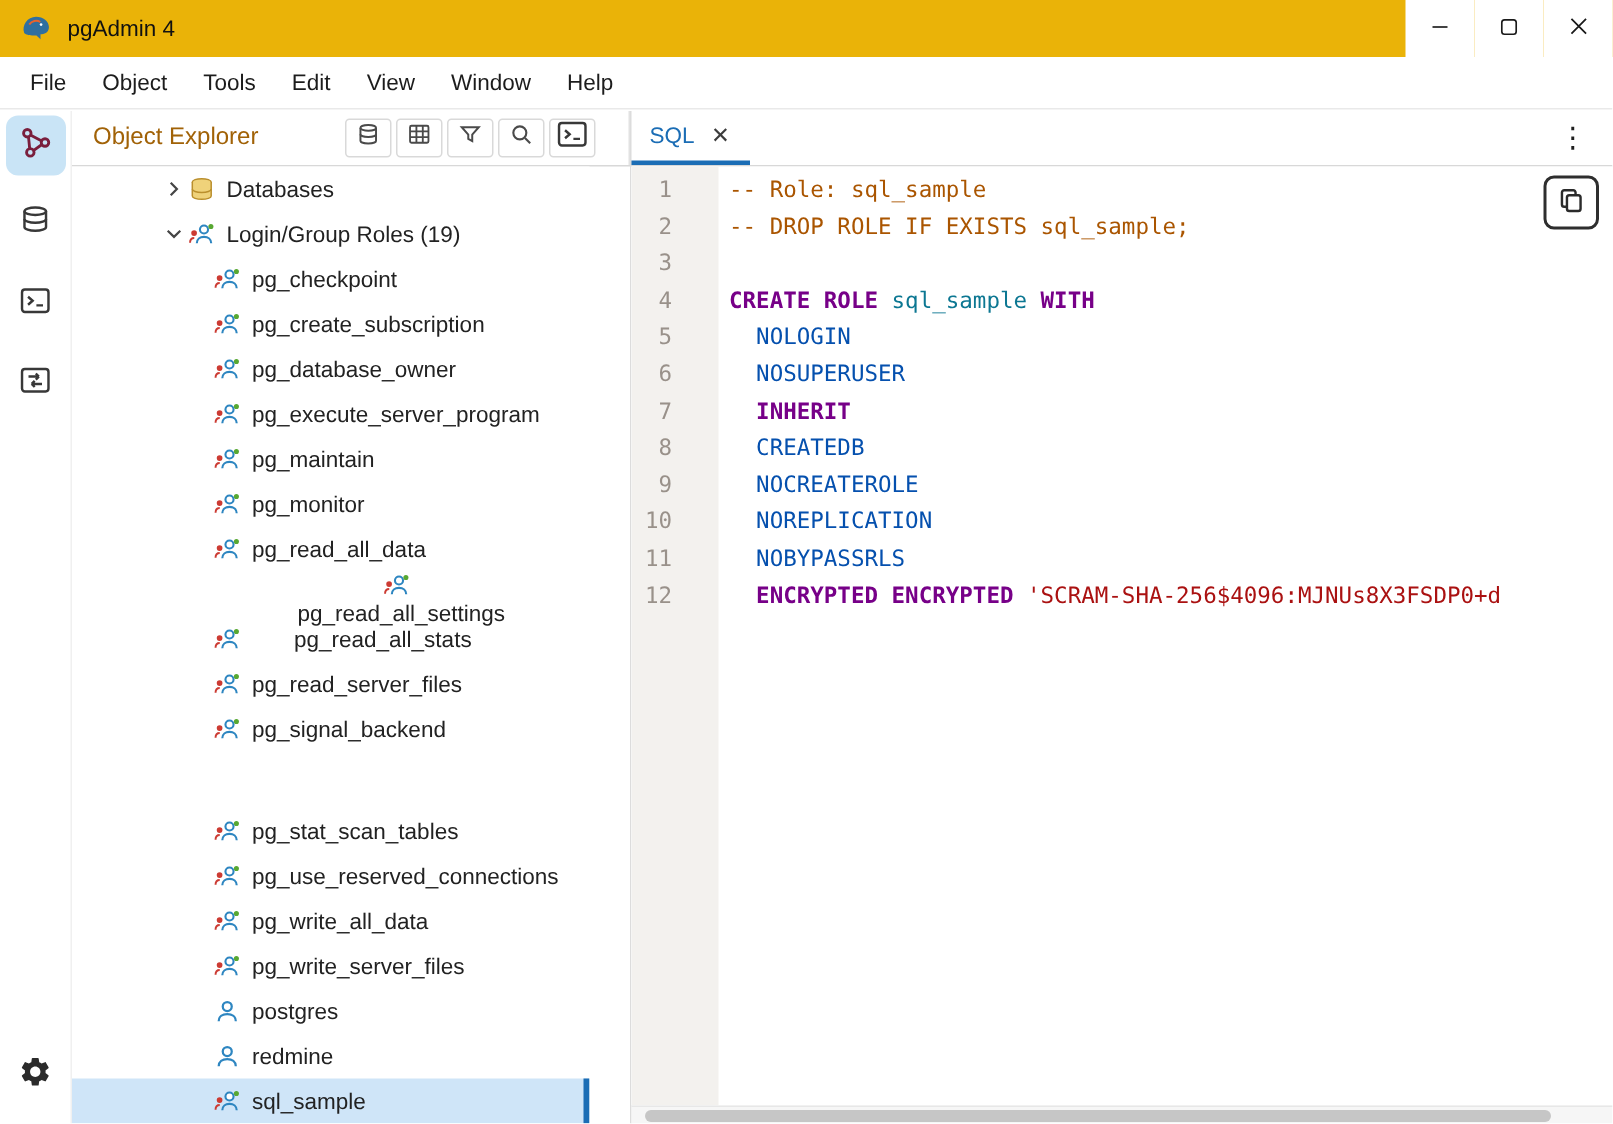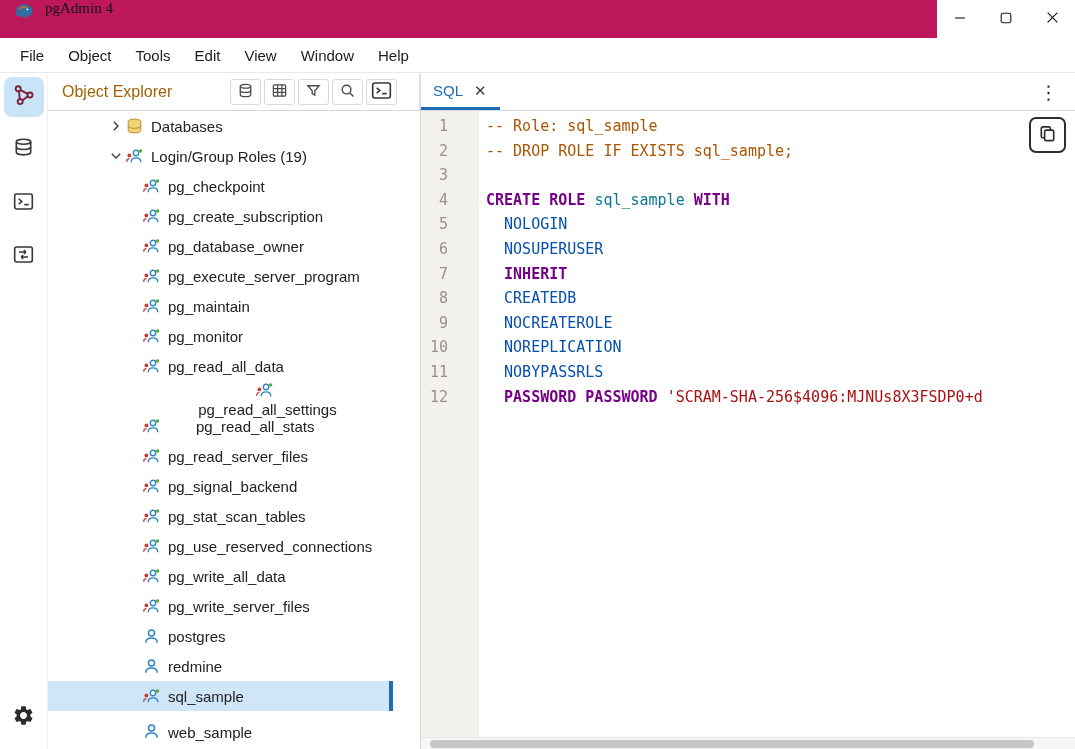--- a/index.html
+++ b/index.html
@@ -2,21 +2,21 @@
 <html style="--accent: #1b6db5; --selection-bg: #cfe5f8; --comment: #aa5500; --keyword: #770088; --option: #0550ae; --ident: #0c7792; --string: #aa1111; --gutter-bg: #f3f1ee; --gutter-fg: #99918a;"><head>
 <meta charset="utf-8">
 <style>
   * { margin:0; padding:0; box-sizing:border-box; }
   html,body {
     width:1075px; height:749px; overflow:hidden;
     font-family:"Liberation Sans", sans-serif;
     background:#ffffff; position:relative;
   }
   
-  .titlebar { position:absolute; top:0; left:0; right:0; height:38px; background:#be185d; display:flex; align-items:flex-start;font-family:Liberation Serif, serif; }
+  .titlebar { position:absolute; top:0; left:0; right:0; height:38px; background:#eab308; display:flex; align-items:center; }
   .logo { width:24px; height:24px; margin-left:12px; display:flex; align-items:center; }
   .title-text { font-size:15px; color:#111; margin-left:9px; }
   .win-controls { margin-left:auto; display:flex; height:100%; }
   .win-btn { width:46px; height:100%; display:flex; align-items:center; justify-content:center; background:#fff; border:none; }
   
   .menubar { position:absolute; top:38px; left:0; right:0; height:35px; background:#fff; display:flex; align-items:center; padding-left:8px; border-bottom:1px solid #e9e9e9; }
   .menu-item { padding:6px 12px; font-size:15px; color:#1c1c1c; cursor:default; }
   
   .activity-bar { position:absolute; top:74px; left:0; width:48px; bottom:0; background:#fff; display:flex; flex-direction:column; align-items:center; border-right:1px solid #f0f0f0; }
   .ab-icons { display:flex; flex-direction:column; gap:13px; padding-top:3px; }
@@ -342,21 +342,21 @@
         <svg viewBox="0 0 19 19" width="19" height="19">
           <circle cx="11" cy="6" r="2.7" fill="#fff" stroke="#2e86c1" stroke-width="1.4"></circle>
           <path d="M6.2 15.2c0-2.7 2.1-4.3 4.8-4.3s4.8 1.6 4.8 4.3" fill="none" stroke="#2e86c1" stroke-width="1.4"></path>
           <circle cx="4.4" cy="8.4" r="1.9" fill="#cc3b33"></circle>
           <path d="M1.7 14.8c0-1.9 1.2-3.1 2.8-3.1" fill="none" stroke="#cc3b33" stroke-width="1.3"></path>
           <circle cx="15.6" cy="4" r="1.7" fill="#58a832"></circle>
         </svg>
       </span>
       <span class="tree-label">pg_signal_backend</span>
     </div>
-    <div class="tree-row" style="padding-left: 94px;">
+    <div class="tree-row" style="padding-left: 94px; margin-top: 38px;">
       <span class="tree-icon">
         <svg viewBox="0 0 19 19" width="19" height="19">
           <circle cx="11" cy="6" r="2.7" fill="#fff" stroke="#2e86c1" stroke-width="1.4"></circle>
           <path d="M6.2 15.2c0-2.7 2.1-4.3 4.8-4.3s4.8 1.6 4.8 4.3" fill="none" stroke="#2e86c1" stroke-width="1.4"></path>
           <circle cx="4.4" cy="8.4" r="1.9" fill="#cc3b33"></circle>
           <path d="M1.7 14.8c0-1.9 1.2-3.1 2.8-3.1" fill="none" stroke="#cc3b33" stroke-width="1.3"></path>
           <circle cx="15.6" cy="4" r="1.7" fill="#58a832"></circle>
         </svg>
       </span>
       <span class="tree-label">pg_stat_scan_tables</span>
@@ -467,21 +467,21 @@
       <div class="cl"><span class="tok-comment">-- DROP ROLE IF EXISTS sql_sample;</span></div>
       <div class="cl"></div>
       <div class="cl"><span class="tok-keyword">CREATE ROLE</span><span class="tok-plain"> </span><span class="tok-ident">sql_sample</span><span class="tok-plain"> </span><span class="tok-keyword">WITH</span></div>
       <div class="cl"><span class="tok-plain">  </span><span class="tok-option">NOLOGIN</span></div>
       <div class="cl"><span class="tok-plain">  </span><span class="tok-option">NOSUPERUSER</span></div>
       <div class="cl"><span class="tok-plain">  </span><span class="tok-keyword">INHERIT</span></div>
       <div class="cl"><span class="tok-plain">  </span><span class="tok-option">CREATEDB</span></div>
       <div class="cl"><span class="tok-plain">  </span><span class="tok-option">NOCREATEROLE</span></div>
       <div class="cl"><span class="tok-plain">  </span><span class="tok-option">NOREPLICATION</span></div>
       <div class="cl"><span class="tok-plain">  </span><span class="tok-option">NOBYPASSRLS</span></div>
-      <div class="cl"><span class="tok-plain">  </span><span class="tok-keyword">PASSWORD PASSWORD</span><span class="tok-plain"> </span><span class="tok-string">'SCRAM-SHA-256$4096:MJNUs8X3FSDP0+d</span></div>
+      <div class="cl"><span class="tok-plain">  </span><span class="tok-keyword">ENCRYPTED ENCRYPTED</span><span class="tok-plain"> </span><span class="tok-string">'SCRAM-SHA-256$4096:MJNUs8X3FSDP0+d</span></div>
     </div>
   <button class="copy-btn">
     <span><svg viewBox="0 0 22 22" width="21" height="21" fill="none" stroke="#2b2b2b" stroke-width="1.7">
           <rect x="8" y="7.5" width="9.5" height="11" rx="1.6"></rect>
           <path d="M14 7.5V5.6c0-.9-.7-1.6-1.6-1.6H6.1c-.9 0-1.6.7-1.6 1.6v8.3c0 .9.7 1.6 1.6 1.6H8"></path>
         </svg></span>
   </button>
 </div>
 
 <div class="hscroll">

